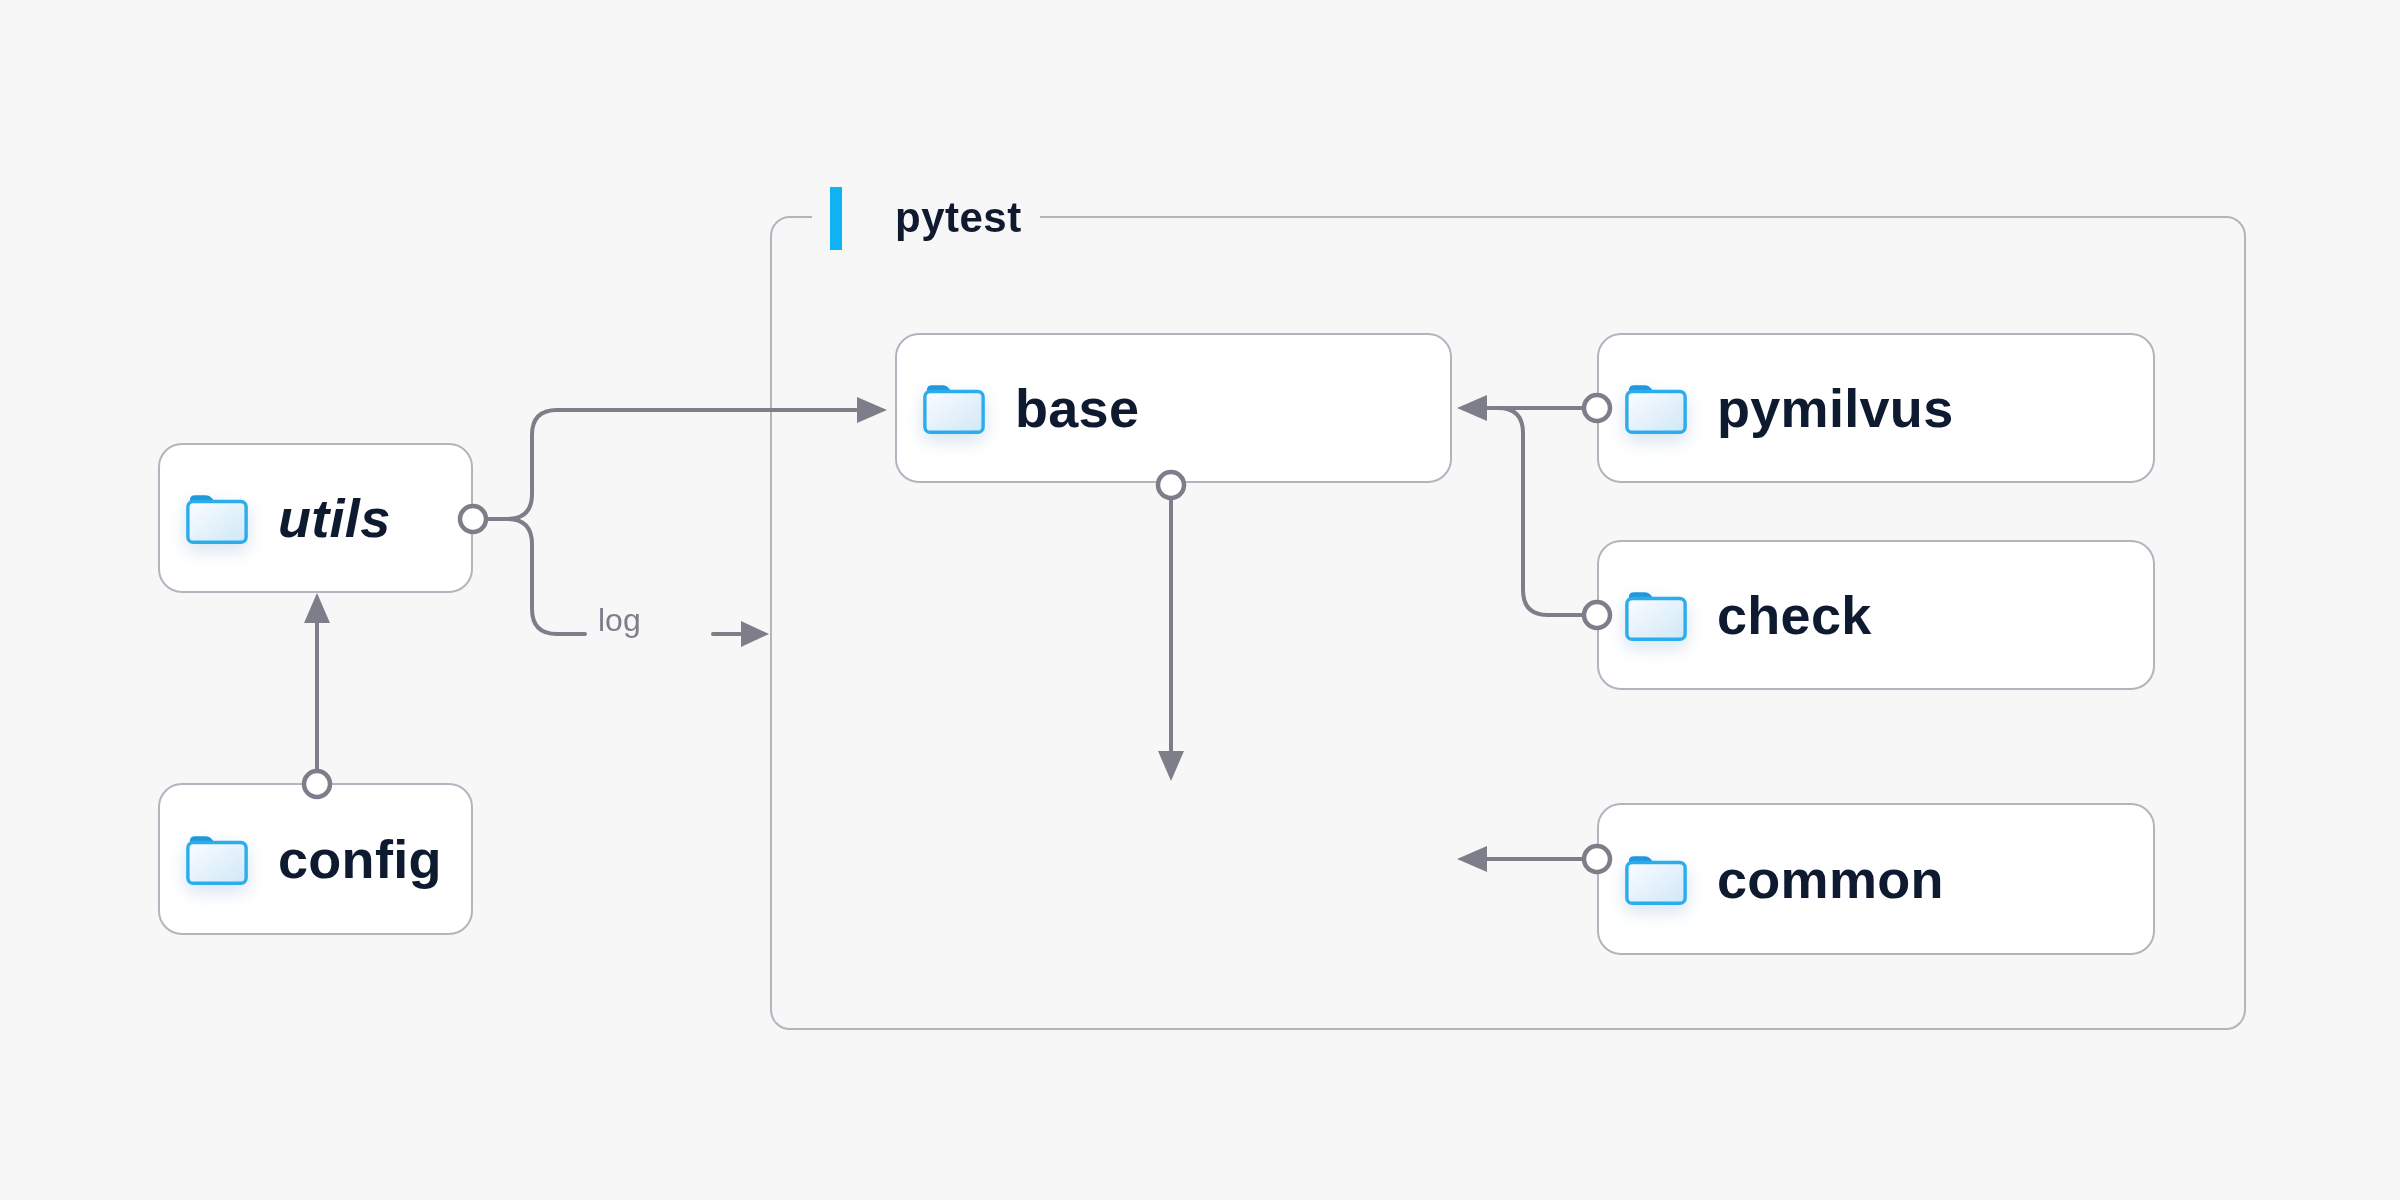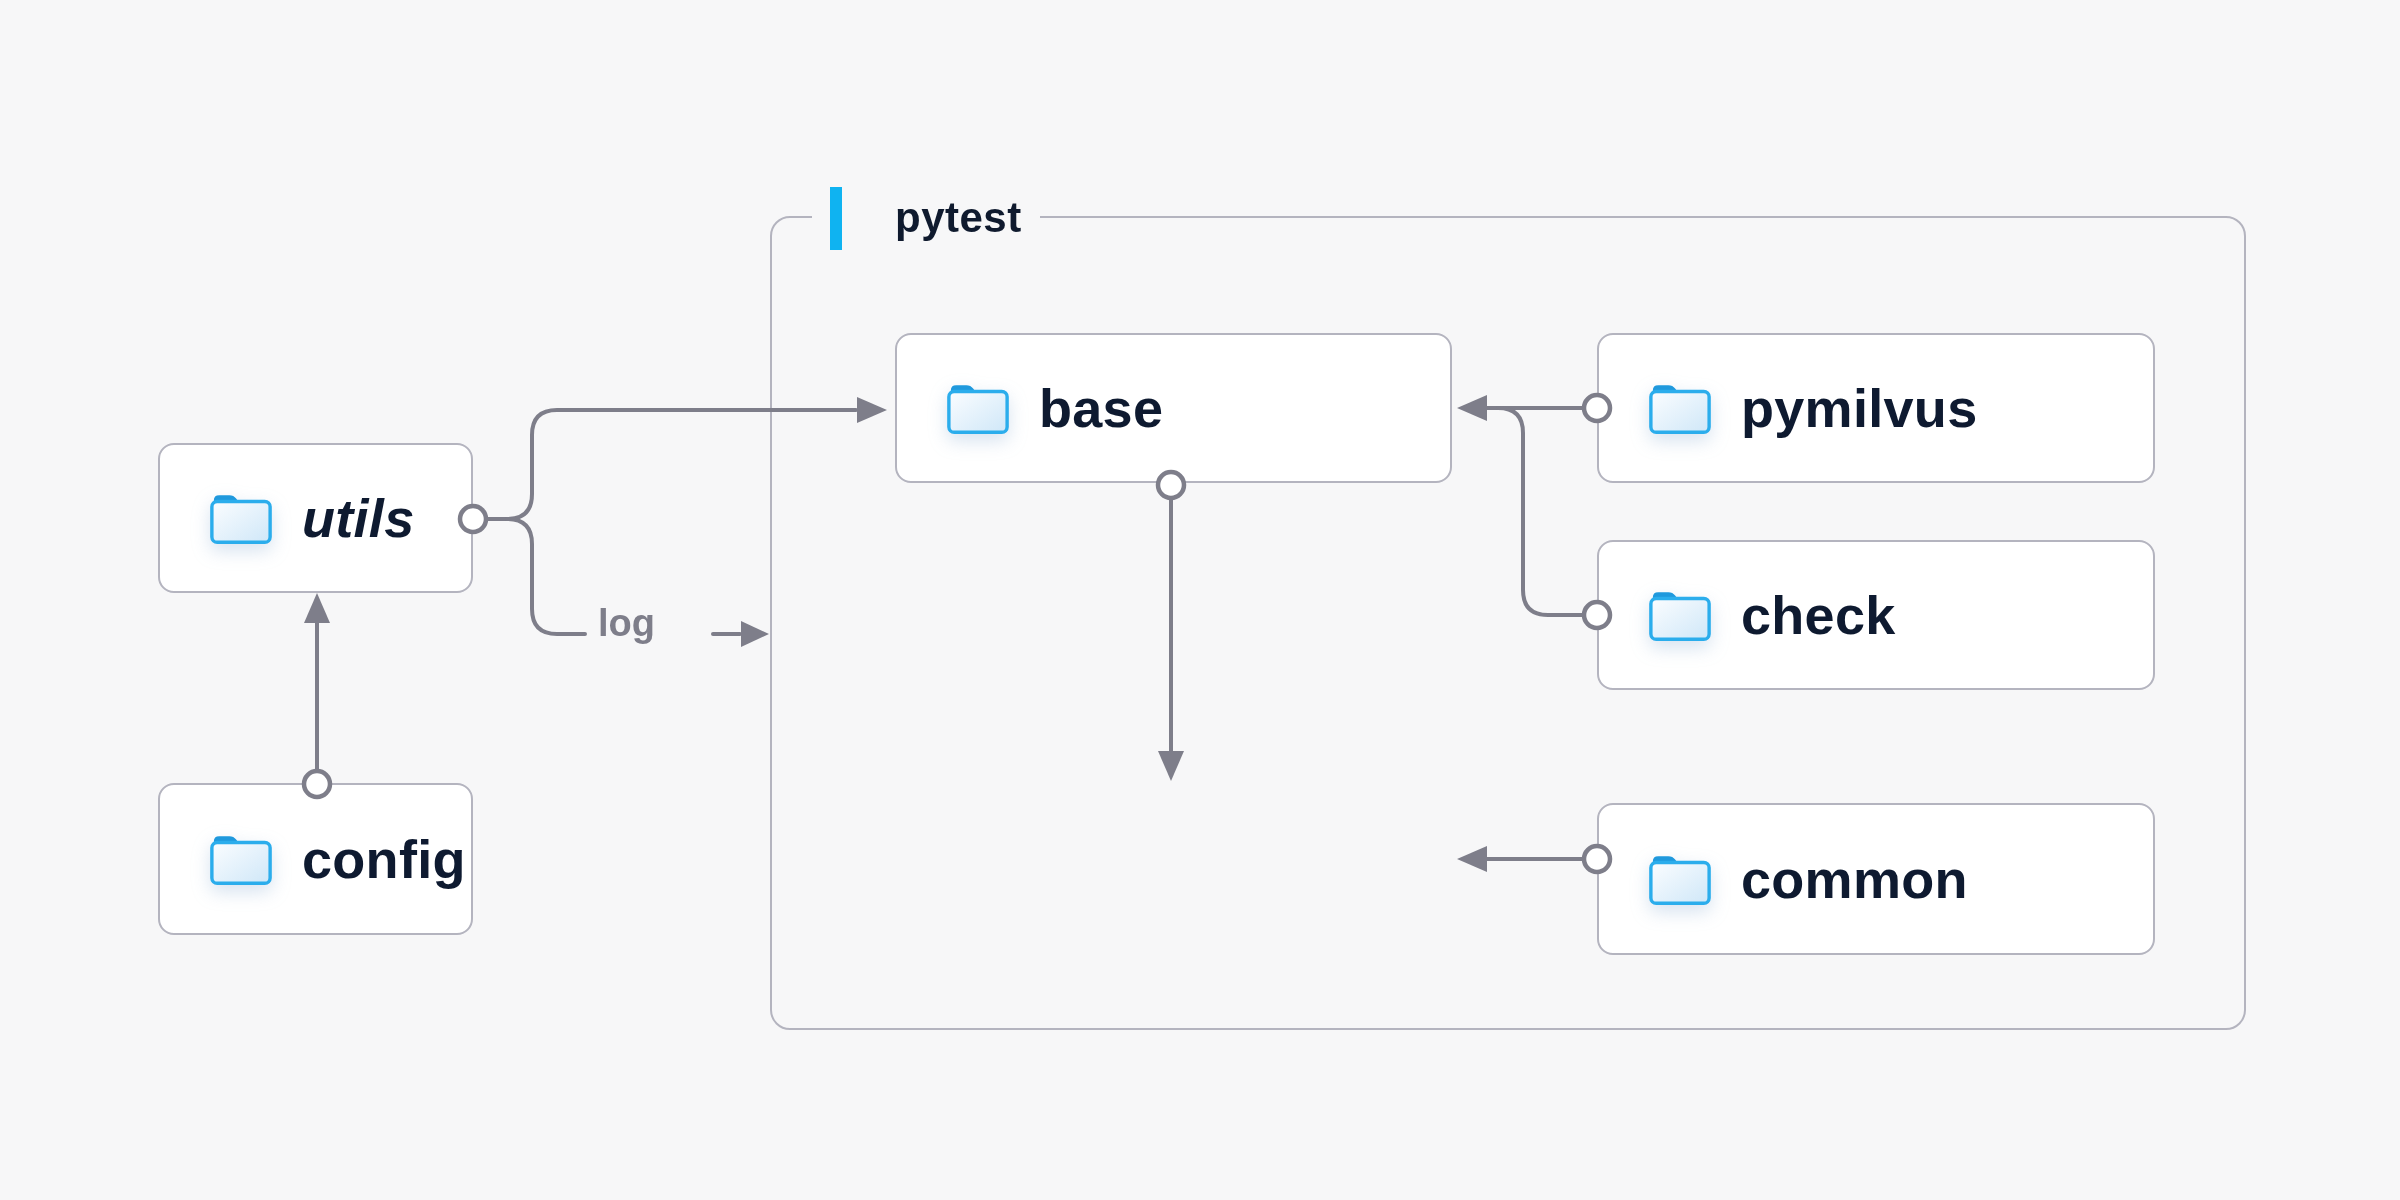--- a/index.html
+++ b/index.html
@@ -51,25 +51,25 @@
     font-weight: 700;
     color: #0f1a2e;
     letter-spacing: 0.5px;
     margin-left: 36px;
   }
   
   .node {
     position: absolute;
     background: #ffffff;
     border: 2px solid #b4b4bf;
-    border-radius: 16px;
+    border-radius: 24px;
     box-sizing: border-box;
     display: flex;
     align-items: center;
-    padding-left: 48px;
+    padding-left: 24px;
     gap: 28px;
     z-index: 2;
   }
   .node-label {
     font-size: 54px;
     font-weight: 700;
     color: #0e1a30;
     letter-spacing: 0.3px;
   }
   .folder-svg {
@@ -91,22 +91,22 @@
     left: 0; top: 0;
     width: 2400px;
     height: 1200px;
     z-index: 3;
     pointer-events: none;
   }
   .edge-label {
     position: absolute;
     left: 598px;
     top: 602px;
-    font-size: 38px;
-    font-weight: 700;
+    font-size: 32px;
+    font-weight: 400;
     color: #7e7e8a;
     z-index: 3;
   }
   .defs-holder { position: absolute; width: 0; height: 0; overflow: hidden; }
 </style>
 </head>
 <body>
 
 <svg class="defs-holder" aria-hidden="true">
   <defs>

